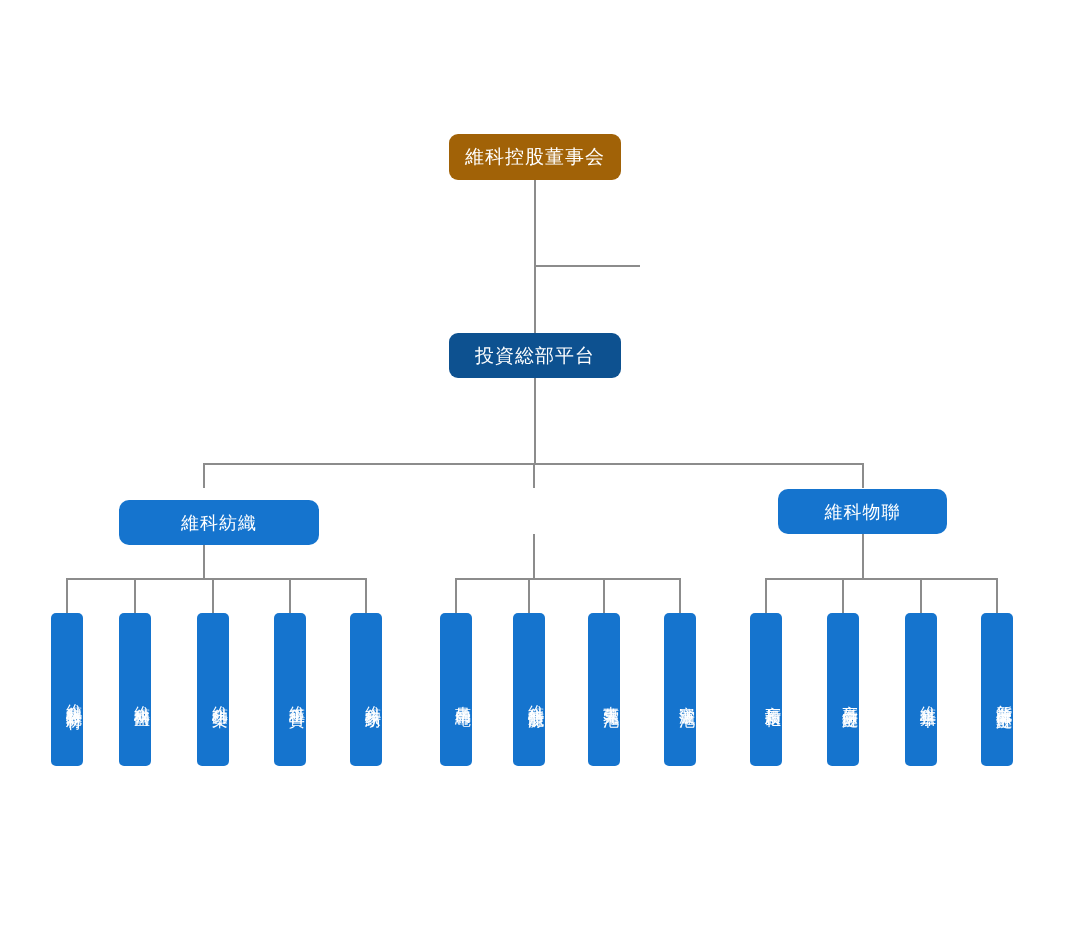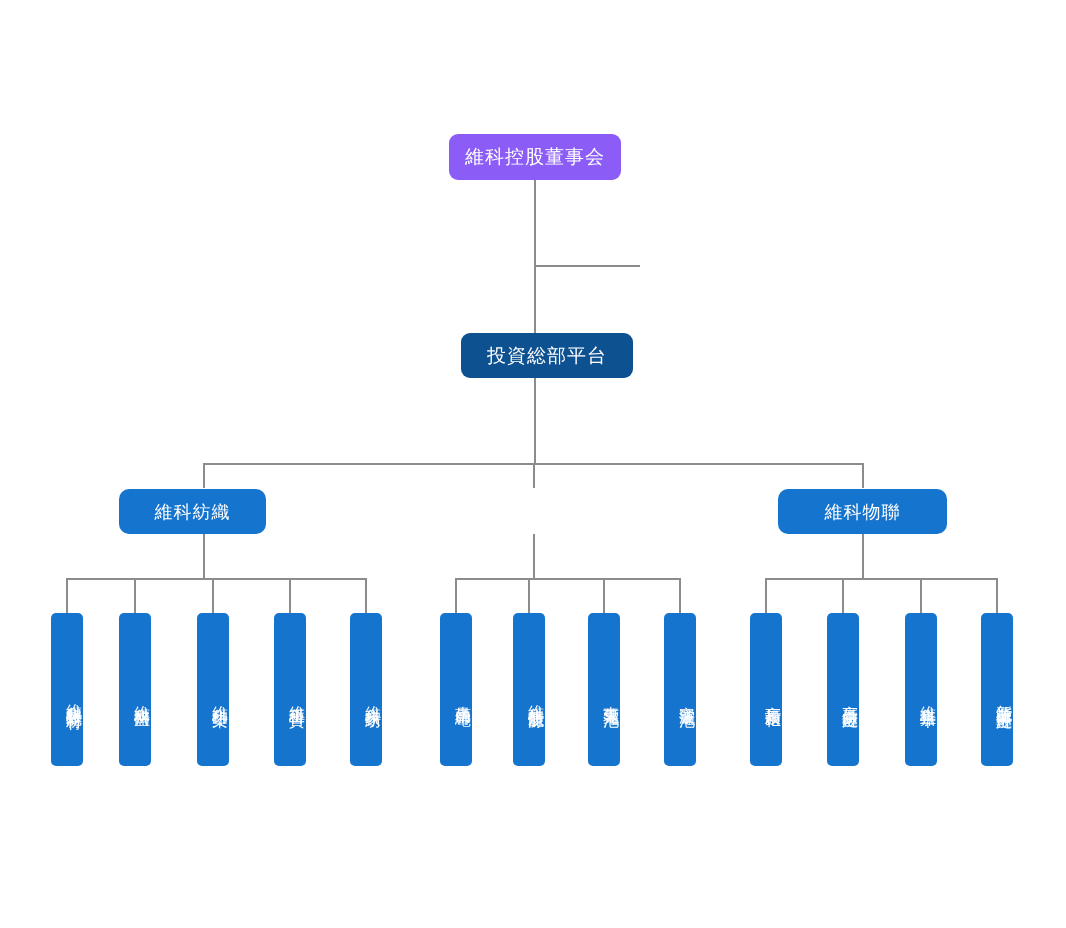--- a/index.html
+++ b/index.html
@@ -33,33 +33,32 @@
     box-sizing: border-box;
     display: flex;
     align-items: center;
     justify-content: center;
     color: #ffffff;
     border-radius: 9px;
     text-align: center;
     letter-spacing: 1px;
   }
   .node.root {
-    background: #8b5cf6;
+    background: #a16207;
     font-size: 19px;
     text-align: center;
   }
   .node.mgmt {
     background: #0d5190;
     font-size: 19px;
     border-radius: 10px;
   }
   .node.platform {
     background: #0d5190;
     font-size: 19px;
-    margin-left: 12px;
   }
   .node.division {
     background: #1574ce;
     font-size: 18px;
     border-radius: 10px;
   }
   .node.leaf {
     background: #1574ce;
     font-size: 16px;
     border-radius: 5px;
@@ -108,21 +107,21 @@
   <div class="line v" style="left:765px; top:578px; height:35px;"></div>
   <div class="line v" style="left:842px; top:578px; height:35px;"></div>
   <div class="line v" style="left:920px; top:578px; height:35px;"></div>
   <div class="line v" style="left:996px; top:578px; height:35px;"></div>
 
   <div class="node root" style="left:449px; top:134px; width:172px; height:46px;">維科控股董事会</div>
 
 
   <div class="node platform" style="left:449px; top:333px; width:172px; height:45px;">投資総部平台</div>
 
-  <div class="node division" style="left:119px; top:489px; width:147px; height:45px;">維科紡織</div>
+  <div class="node division" style="left:119px; top:500px; width:200px; height:45px;">維科紡織</div>
   <div class="node division" style="left:778px; top:489px; width:169px; height:45px;text-align:right;">維科物聯</div>
 
   <div class="node leaf" style="left:51px; top:613px; width:32px; height:153px;">維科製能特材</div>
   <div class="node leaf" style="left:119px; top:613px; width:32px; height:153px;">維科盛网</div>
   <div class="node leaf" style="left:197px; top:613px; width:32px; height:153px;">維科印染</div>
   <div class="node leaf" style="left:274px; top:613px; width:32px; height:153px;">維科工貿</div>
   <div class="node leaf" style="left:350px; top:613px; width:32px; height:153px;">維科家紡</div>
 
   <div class="node leaf" style="left:440px; top:613px; width:32px; height:153px;">南昌綿電</div>
   <div class="node leaf" style="left:513px; top:613px; width:32px; height:153px;">維科新能源</div>

